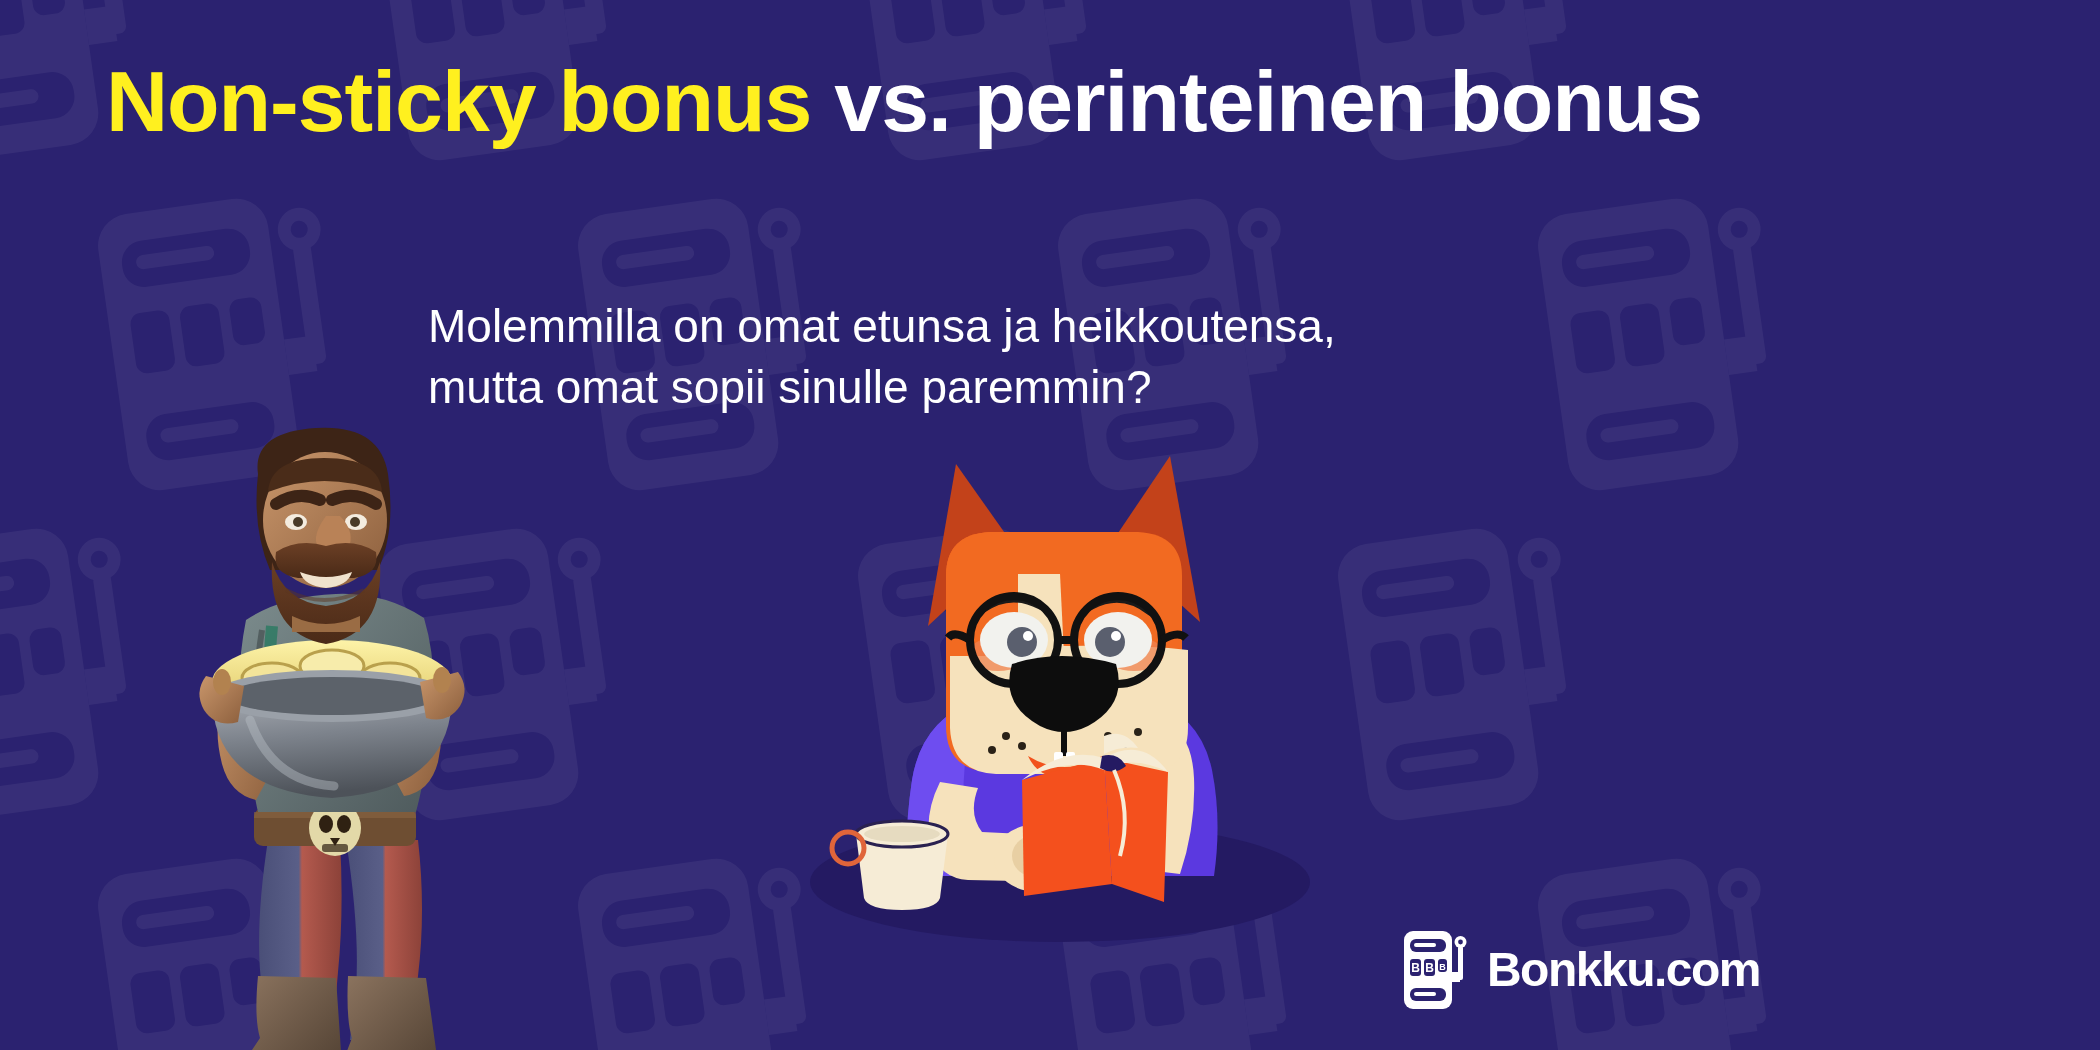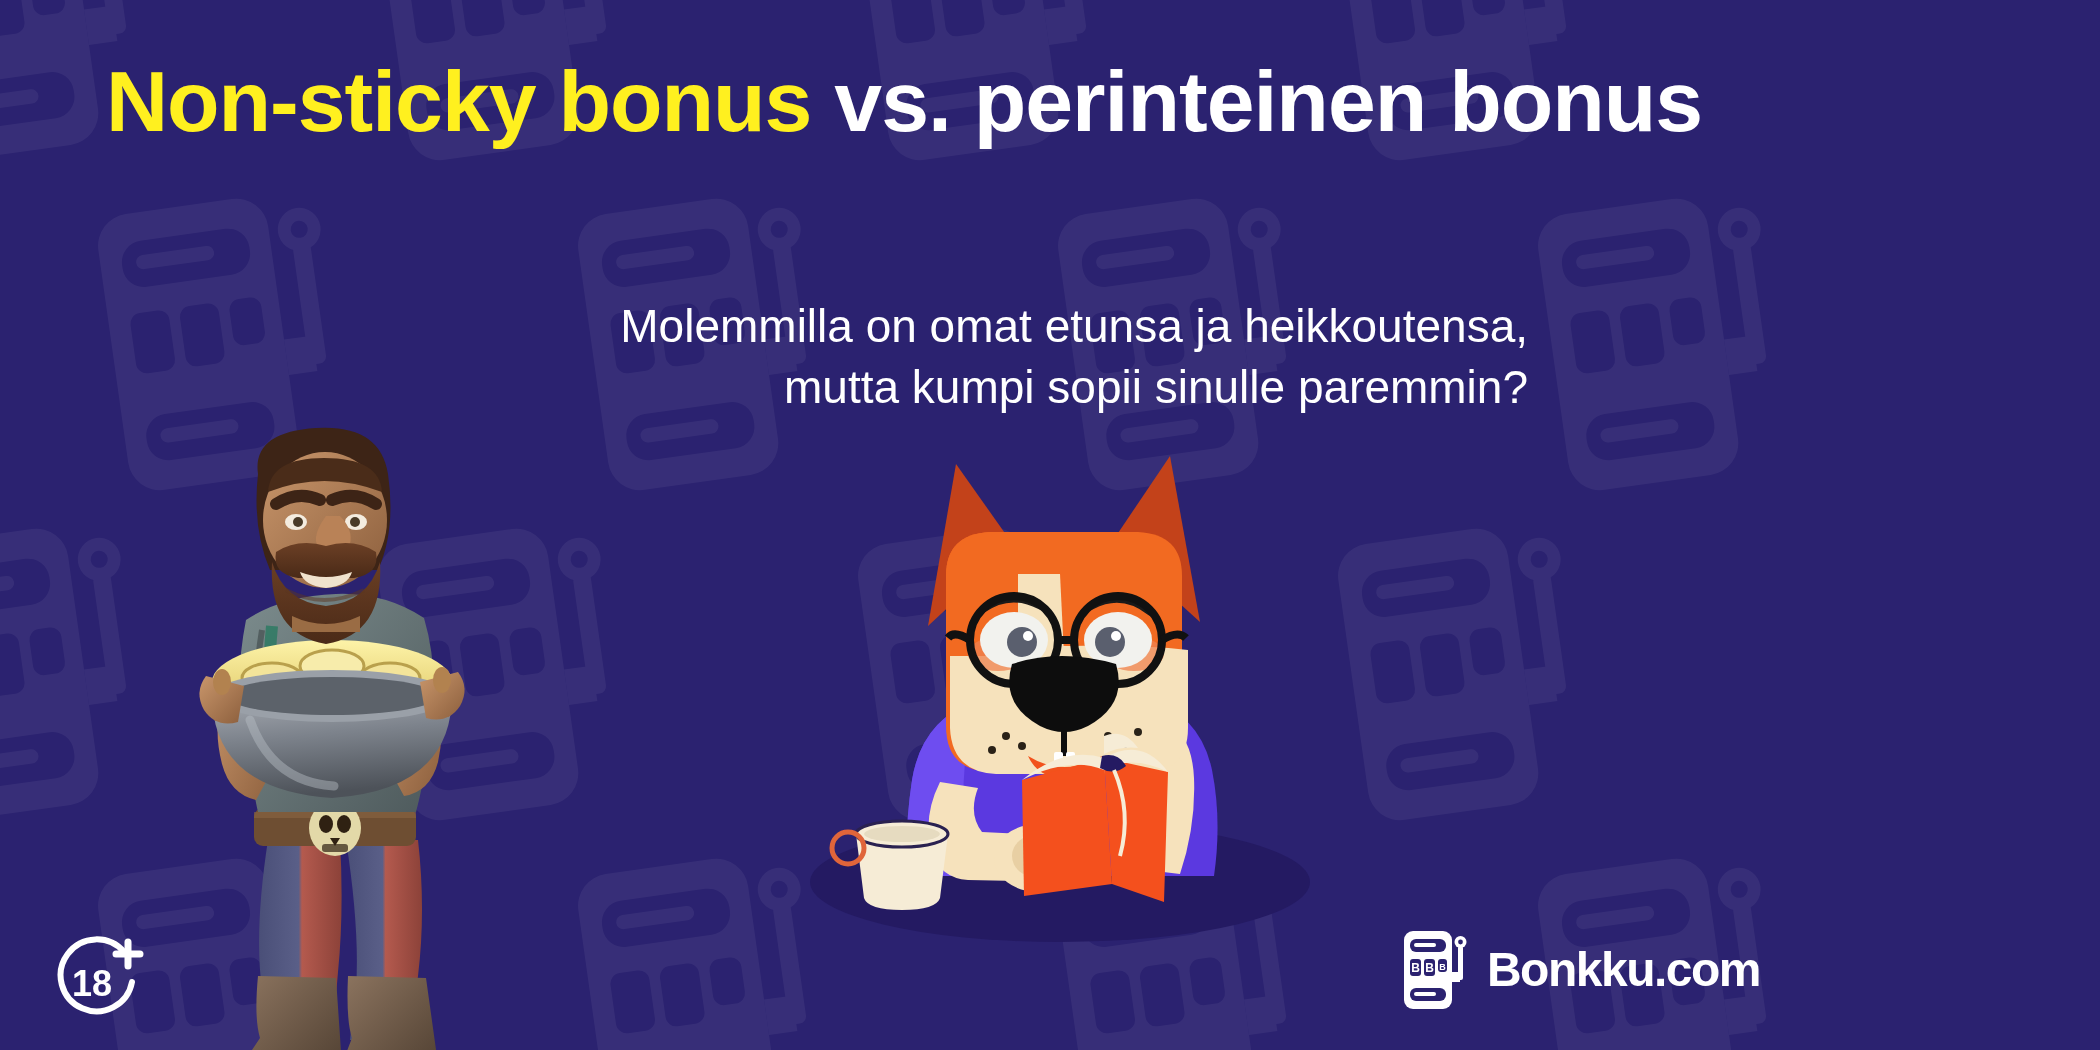--- a/index.html
+++ b/index.html
@@ -47,21 +47,20 @@
 
   
   #subtitle{
     position:absolute;
     left:428px; top:296px;
     width:1100px;
     color:#ffffff;
     font-size:46px;
     font-weight:400;
     line-height:1.32;
-    text-align:right;
   }
   #subtitle span{ display:block; }
 
   
   #dwarf{
     position:absolute;
     left:150px; top:420px;
     width:350px; height:630px;
   }
   #dwarf svg{ width:100%; height:100%; display:block; }
@@ -443,21 +442,21 @@
           <circle cx="59.5" cy="14" r="6" fill="#ffffff"></circle>
           <circle cx="59.5" cy="14" r="2.4" fill="#2b2270"></circle>
         </svg>
       </div>
     </div>
 
   <h1 id="title"><span class="hl">Non-sticky bonus</span><span class="pl"> vs. perinteinen bonus</span></h1>
 
   <div id="subtitle">
     <span>Molemmilla on omat etunsa ja heikkoutensa,</span>
-    <span>mutta kumpi sopii sinulle paremmin?</span>
+    <span>mutta omat sopii sinulle paremmin?</span>
   </div>
 
   <div id="dwarf">
     <svg viewBox="0 0 350 630" xmlns="http://www.w3.org/2000/svg">
       <defs>
         <linearGradient id="skin" x1="0" y1="0" x2="1" y2="1">
           <stop offset="0%" stop-color="#c9966b"></stop>
             <stop offset="100%" stop-color="#8c5f3d"></stop>
         </linearGradient>
         <linearGradient id="beardG" x1="0" y1="0" x2="0" y2="1">
@@ -625,27 +624,20 @@
       <path d="M332 306 q16 -4 24 10 q-12 10 -26 2z" fill="#241a62"></path>
       <path d="M344 320 q18 42 6 86" stroke="#f6ecd6" stroke-width="4" fill="none"></path>
 
       <path d="M86 384 l92 0 l-8 64 q-4 12 -38 12 q-34 0 -38 -12z" fill="#f6ecd6"></path>
       <ellipse cx="132" cy="384" rx="46" ry="13" fill="#f6ecd6" stroke="#2a2150" stroke-width="3"></ellipse>
       <ellipse cx="132" cy="384" rx="38" ry="8" fill="#e6dbc0"></ellipse>
       <circle cx="78" cy="398" r="16" fill="none" stroke="#e0653a" stroke-width="5"></circle>
     </svg>
   </div>
 
-  <div id="age-badge">
-    <svg viewBox="0 0 100 100" xmlns="http://www.w3.org/2000/svg">
-      <path d="M76 22 A36 36 0 1 0 84 52" fill="none" stroke="#ffffff" stroke-width="6" stroke-linecap="round"></path>
-      <text x="44" y="66" text-anchor="middle" font-family="Liberation Sans, sans-serif" font-size="36" font-weight="bold" fill="#ffffff">18</text>
-      <path d="M80 12 l0 24 M68 24 l24 0" stroke="#ffffff" stroke-width="7" stroke-linecap="round"></path>
-    </svg>
-  </div>
 
   <div id="logo">
     <div id="logo-icon">
       <svg viewBox="0 0 72 84" xmlns="http://www.w3.org/2000/svg">
         <rect x="3" y="3" width="48" height="78" rx="9" fill="#ffffff"></rect>
         <rect x="9" y="11" width="36" height="13" rx="6" fill="#2b2270"></rect>
         <rect x="13" y="15" width="22" height="4" rx="2" fill="#ffffff"></rect>
         <rect x="9" y="31" width="11" height="17" rx="3" fill="#2b2270"></rect>
         <rect x="23" y="31" width="11" height="17" rx="3" fill="#2b2270"></rect>
         <rect x="37" y="31" width="9" height="13" rx="3" fill="#2b2270"></rect>

